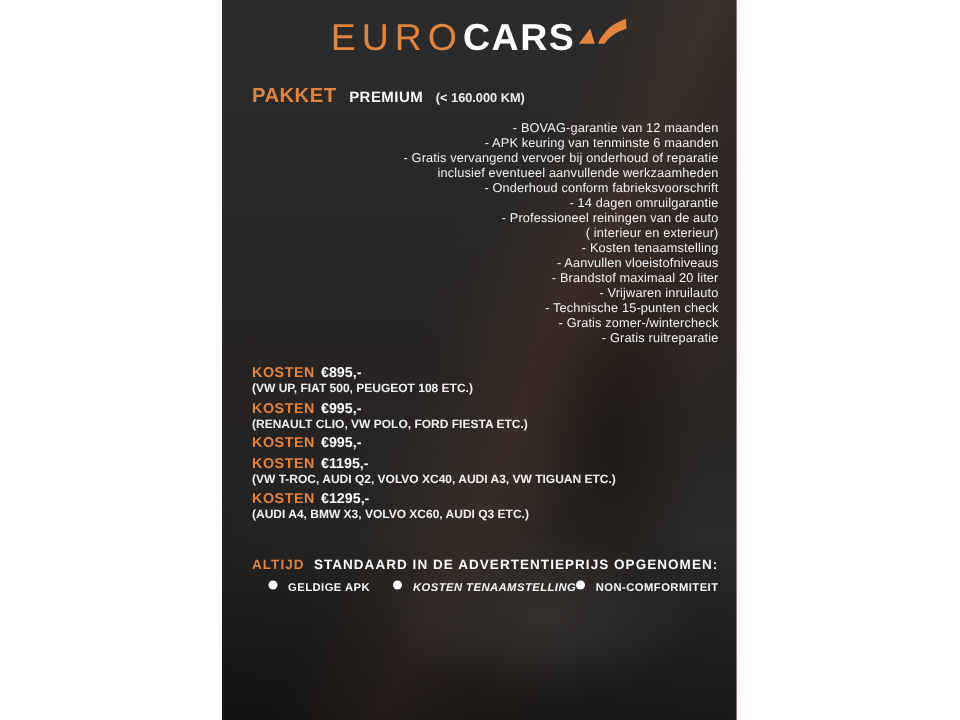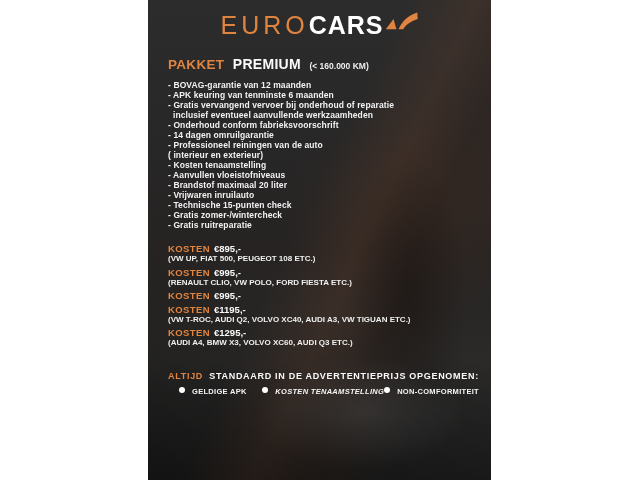--- a/index.html
+++ b/index.html
@@ -30,27 +30,27 @@
   }
   .logo-cars {
     font-size:25px; font-weight:800; letter-spacing:1px; color:#ffffff; vertical-align:middle;
   }
   .swoosh { vertical-align:-2px; margin-left:1px; }
 
   .content { padding:0 12px 0 20px; position:relative; }
 
   .pkg-header { margin-top:15px; white-space:nowrap; }
   .pkg-label { color:#e08440; font-size:13.5px; font-weight:800; letter-spacing:0.3px;text-align:right; }
-  .pkg-name  { color:#fafafa; font-size:14px; font-weight:800; letter-spacing:0.3px; margin-left:4px; }
+  .pkg-name  { color:#fafafa; font-size:10px; font-weight:800; letter-spacing:0.3px; margin-left:4px; }
   .pkg-cond  { color:#eeeeee; font-size:8.5px; font-weight:600; margin-left:4px; }
 
   .features { margin-top:7px; }
   .feature-line {
-    font-size:8.5px; font-weight:700; line-height:10px; letter-spacing:0.1px;
-    color:#f2f2f2; white-space:pre;
+    font-size:8.5px; font-weight:400; line-height:10px; letter-spacing:0.1px;
+    color:#f2f2f2; white-space:pre;text-align:right;
   }
 
   .pricing { margin-top:13px; }
   .price-block { margin-bottom:2.5px; }
   .price-line { font-size:9.5px; line-height:11px; white-space:nowrap; }
   .kosten-label { color:#e08440; font-weight:800; letter-spacing:0.4px; }
   .price-value { color:#fafafa; font-weight:800; margin-left:4px; }
   .cars-line { font-size:8px; font-weight:700; line-height:10px; color:#f0f0f0; white-space:nowrap; }
 
   .footer { margin-top:23px; }

